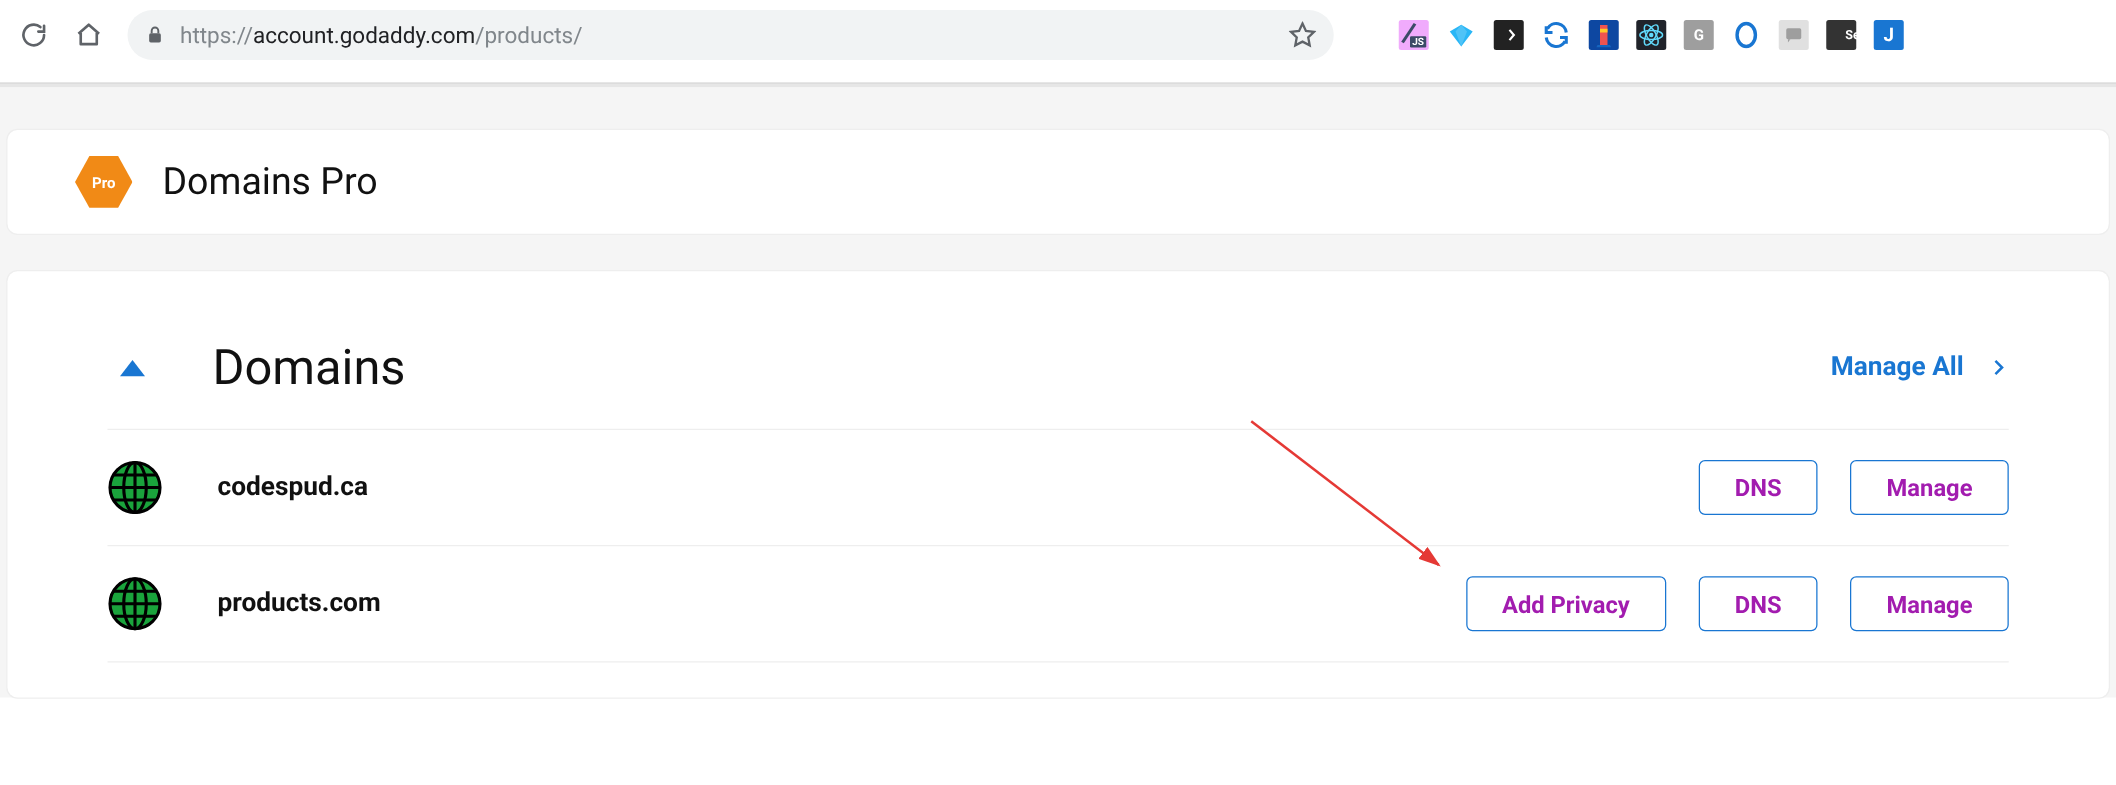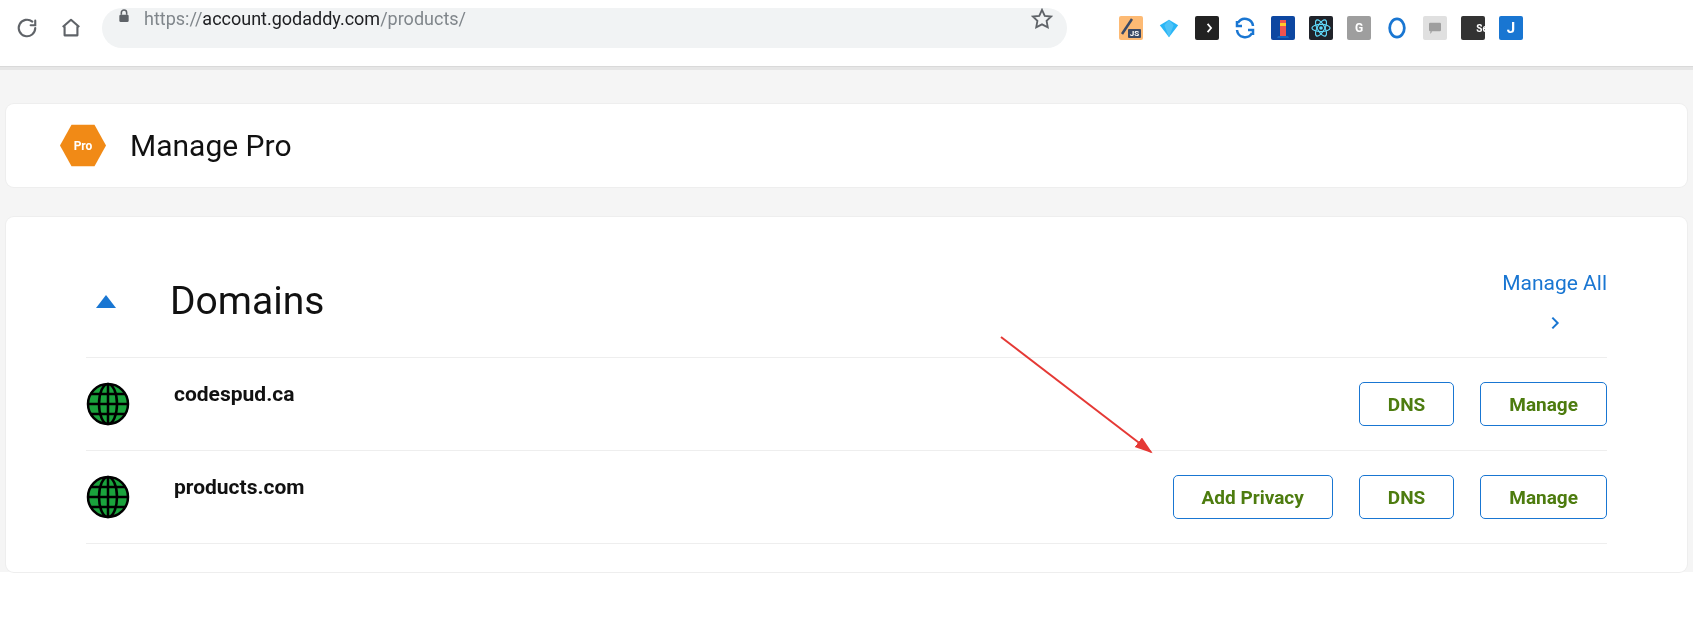--- a/index.html
+++ b/index.html
@@ -19,21 +19,21 @@
       display: flex;
       align-items: center;
       justify-content: center;
       color: #5f6368;
       cursor: pointer;
     }
     .icon-btn svg { width: 22px; height: 22px; }
     .address-wrap {
       flex: 1;
       display: flex;
-      align-items: flex-start;
+      align-items: center;
       background: #f1f3f4;
       border-radius: 22px;
       height: 40px;
       padding: 0 14px;
       gap: 12px;
       max-width: 965px;
     }
     .address-wrap .lock { color: #5f6368; display:flex; }
     .address-wrap .url-text {
       flex: 1;
@@ -128,45 +128,44 @@
       width:0;height:0;
       border-left:10px solid transparent;
       border-right:10px solid transparent;
       border-bottom:13px solid #1976d2;
       margin: 0 54px 0 10px;
     }
     .domains-title { font-size:39px; color:#111; flex:1; }
     .manage-all {
       color:#1976d2;
       font-size:21px;
-      font-weight:400;
+      font-weight:700;
       display:flex;
       align-items:center;
       gap:20px;
       cursor:pointer;
-      flex-direction:column;
     }
     .manage-all svg { width:16px; height:16px; stroke:#1976d2; stroke-width:3; fill:none; }
 
     .domain-row {
       display:flex;
-      align-items:flex-start;
+      align-items:center;
       padding:24px 0;
       border-bottom:1px solid #eee;
     }
     .globe {
       width:44px;height:44px;
       margin: 0 44px 0 0;
     }
     .globe svg { width:44px; height:44px; }
     .domain-name { font-size:21px; font-weight:700; color:#111; flex:1; }
     .outline-btn {
       background:#fff;
       border:1.5px solid #1976d2;
-      color:#4d7c0f;
+      color:#a21caf;
       font-size:19px;
       font-weight:700;
       border-radius:5px;
       height:44px;
       padding:0 28px;
       margin-left:26px;
       cursor:pointer;
     }
 
     
@@ -204,21 +203,21 @@
       <span>https://</span><span class="url-host">account.godaddy.com</span><span>/products/</span>
     </span>
     <span class="star">
       <svg width="22" height="22" viewBox="0 0 24 24" fill="none" stroke="#5f6368" stroke-width="2">
         <polygon points="12 2 15 8.5 22 9.3 17 14 18.3 21 12 17.8 5.7 21 7 14 2 9.3 9 8.5 12 2"></polygon>
       </svg>
     </span>
   </div>
 
   <div class="ext-icons">
-    <div class="ext" style="background:#fdba74;color:#3b4a66;">
+    <div class="ext" style="background:#f0abfc;color:#3b4a66;">
       <svg width="24" height="24" viewBox="0 0 24 24">
           <path d="M3 18L13 3" stroke="#3b4a66" stroke-width="2.5" fill="none"></path>
           <rect x="9" y="13" width="13" height="9" rx="1" fill="#3b4a66"></rect>
           <text x="15.5" y="20" font-size="8" fill="#fff" text-anchor="middle" font-weight="700">JS</text>
         </svg>
     </div>
     <div class="ext">
       <svg width="22" height="22" viewBox="0 0 24 24">
           <polygon points="12 3 22 9 12 22 2 9" fill="#29b6f6"></polygon>
           <polygon points="12 3 17 9 12 22 7 9" fill="#4fc3f7"></polygon>
@@ -270,21 +269,21 @@
 
 <div class="page-sep"></div>
 
 <div class="content-area">
 
   <div class="card">
     <div class="pro-row">
       <div class="pro-badge">
         <div class="hex">Pro</div>
       </div>
-      <div class="pro-title">Manage Pro</div>
+      <div class="pro-title">Domains Pro</div>
     </div>
   </div>
 
   <div class="card domains-card" style="position:relative;">
     <div class="domains-header">
       <div class="collapse-icon"></div>
       <div class="domains-title">Domains</div>
       <div class="manage-all">
         <span>Manage All</span>
         <svg viewBox="0 0 24 24">

